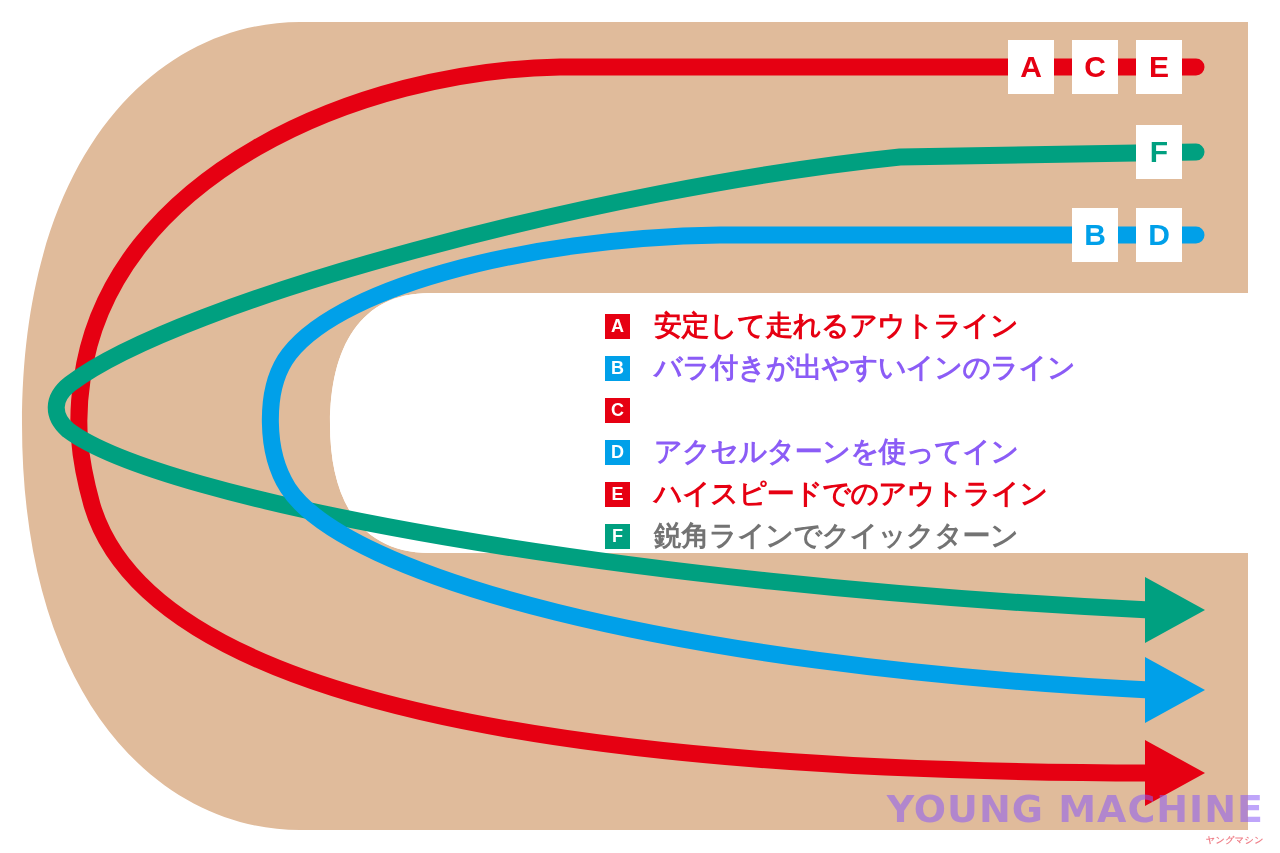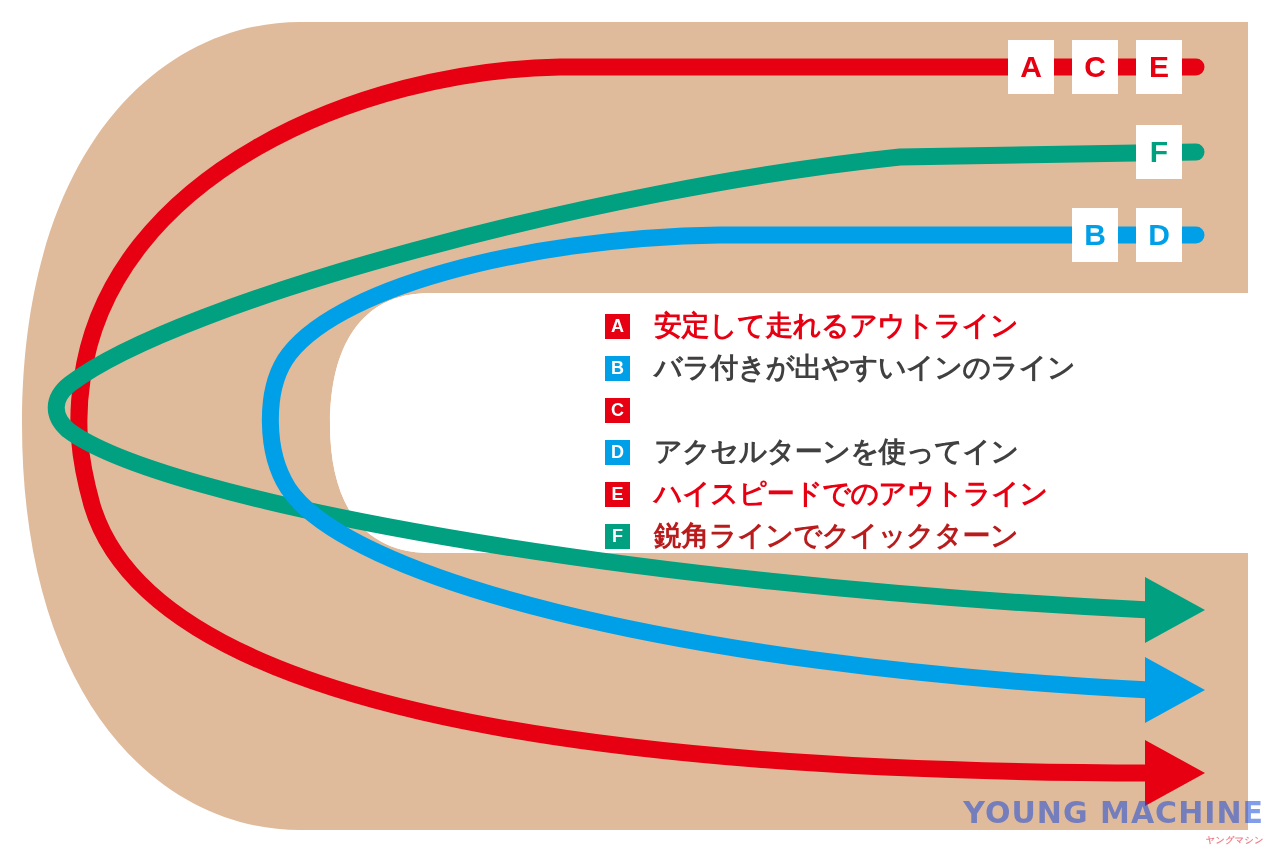--- a/index.html
+++ b/index.html
@@ -73,36 +73,36 @@
   .legend-text {
     margin-left: 24px;
     font-weight: bold;
     font-size: 28px;
     line-height: 30px;
     letter-spacing: -0.5px;
     white-space: nowrap;
     font-family: "DejaVu Sans", sans-serif;
   }
   .legend-text.red   { color: #e60012; }
-  .legend-text.blue  { color: #404040; }
-  .legend-text.green { color: #b91c1c; }
+  .legend-text.blue  { color: #8b5cf6; }
+  .legend-text.green { color: #737373; }
 
   
   #watermark {
     position: absolute;
     right: 16px;
     bottom: 8px;
     text-align: right;
     opacity: 0.55;
     pointer-events: none;
   }
   #watermark .wm-main {
-    font-size: 30px;
-    font-weight: bold;
-    color: #1d4ed8;
+    font-size: 38px;
+    font-weight: bold;
+    color: #8b5cf6;
     letter-spacing: 1px;
     line-height: 1;
     font-family: "DejaVu Sans", sans-serif;
     text-align: right;
   }
   #watermark .wm-sub {
     font-size: 9px;
     font-weight: bold;
     color: #e2192a;
     letter-spacing: 0.5px;

